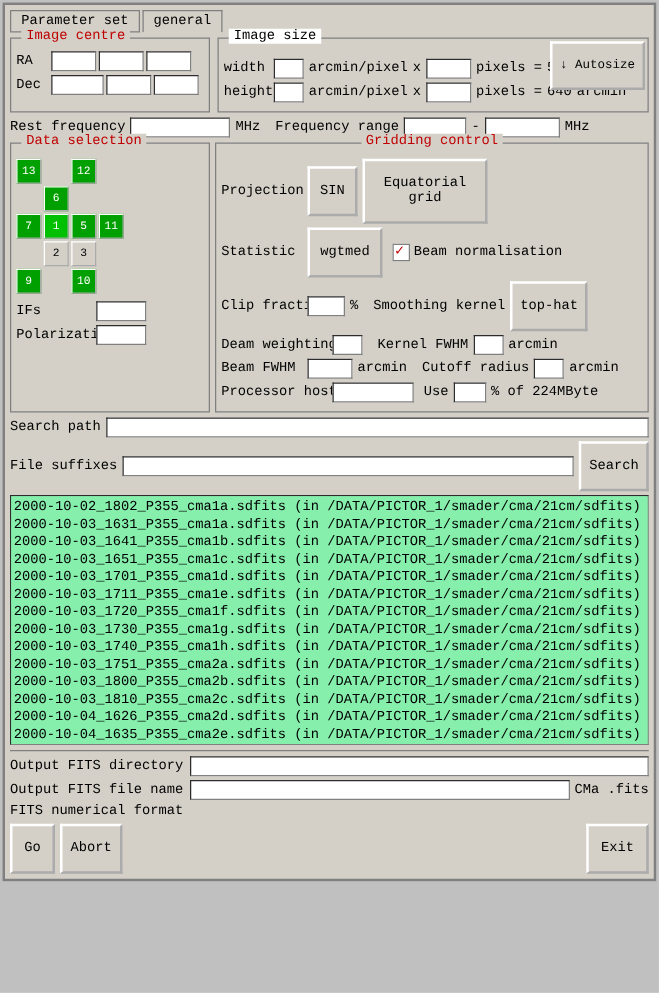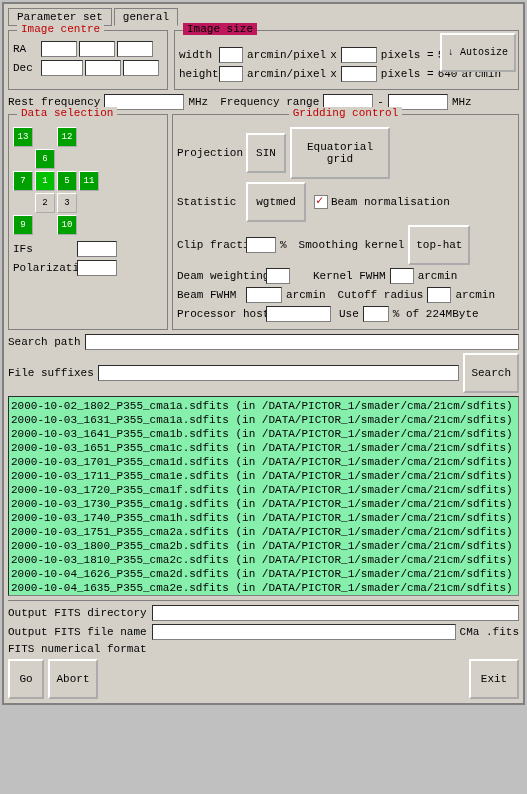--- a/index.html
+++ b/index.html
@@ -60,21 +60,21 @@
     }
     .image-size-box {
       border: 1px solid #808080;
       padding: 4px;
       position: relative;
     }
     .image-size-label {
       position: absolute;
       top: -8px;
       left: 8px;
-      background: #be185d;
+      background: #ffffff;
       padding: 0 4px;
       font-size: 11px;
       text-align: right;
     }
     .freq-row {
       display: flex;
       align-items: center;
       gap: 4px;
       margin-bottom: 4px;
       background: #d4d0c8;
@@ -331,21 +331,21 @@
           <span class="label" style="width:65px;">Clip fraction</span>
           <input type="text" style="width: 30px;">
           <span class="label">%</span>
           <span class="label" style="margin-left:8px;">Smoothing kernel</span>
           <button>top-hat</button>
         </div>
 
         <div class="row">
           <span class="label" style="width:85px;">Deam weighting</span>
           <input type="text" style="width: 24px;">
-          <span class="label" style="margin-left:19px;">Kernel FWHM</span>
+          <span class="label" style="margin-left:8px;">Kernel FWHM</span>
           <input type="text" style="width: 24px;">
           <span class="label">arcmin</span>
         </div>
 
         <div class="row">
           <span class="label" style="width:65px;">Beam FWHM</span>
           <input type="text" style="width: 36px;">
           <span class="label">arcmin</span>
           <span class="label" style="margin-left:8px;">Cutoff radius</span>
           <input type="text" style="width: 24px;">

